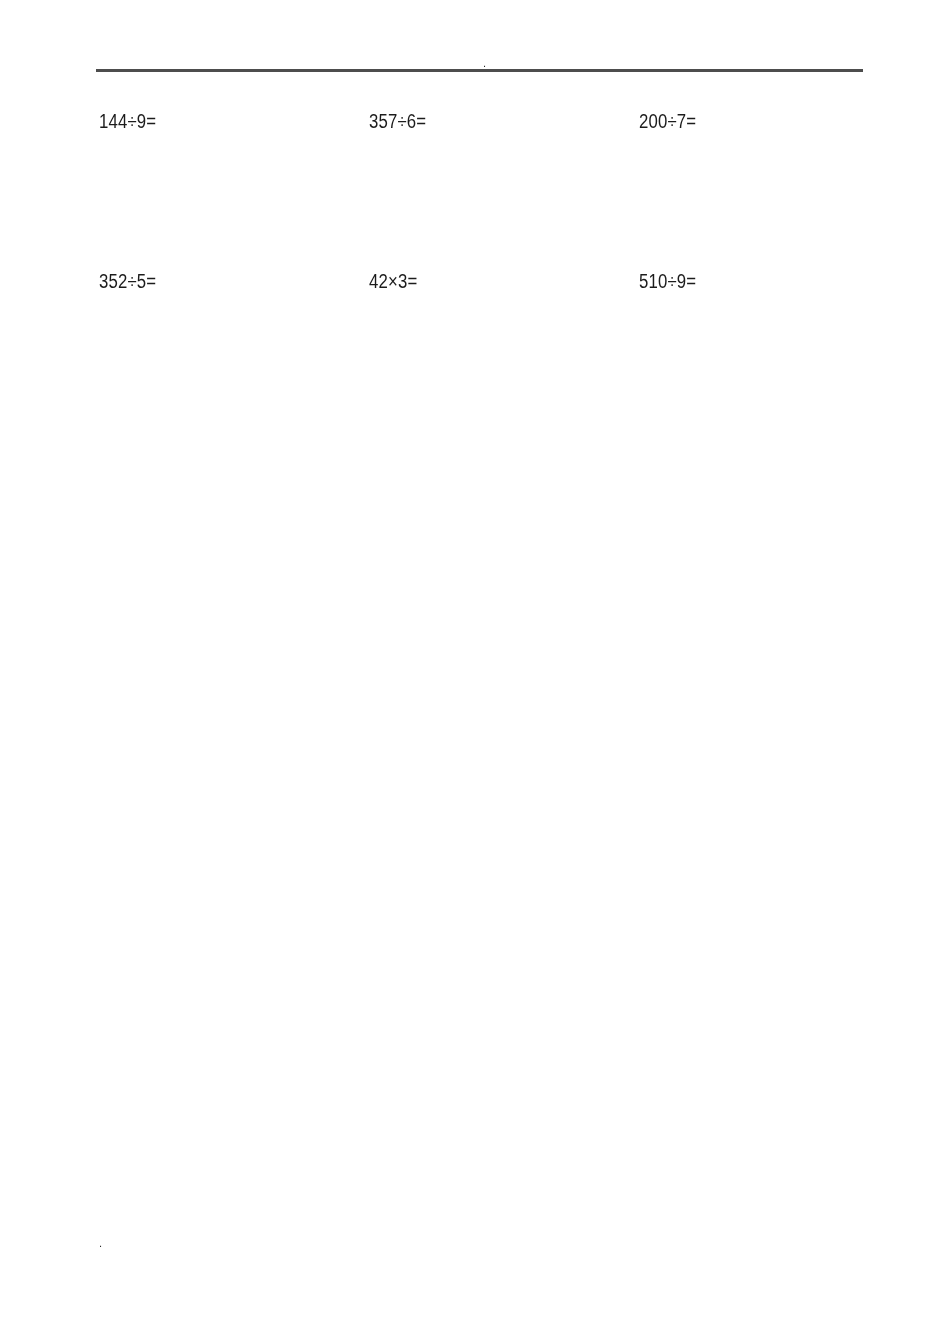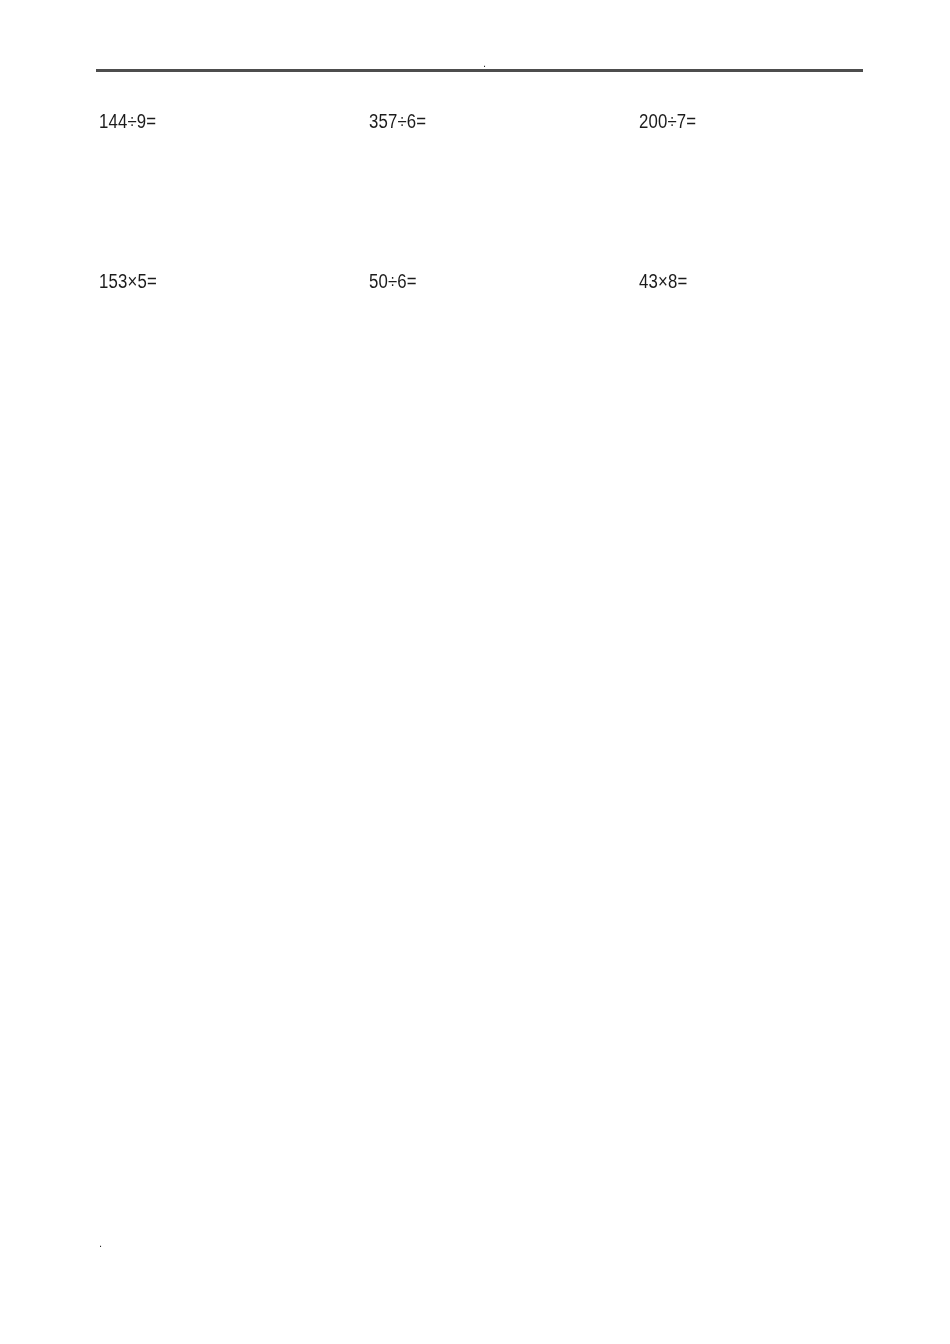--- a/index.html
+++ b/index.html
@@ -93,27 +93,27 @@
 
   <div class="problem-grid">
 
     <div class="problem-row">
       <div class="problem-cell col-0">144÷9=</div>
       <div class="problem-cell col-1">357÷6=</div>
       <div class="problem-cell col-2">200÷7=</div>
     </div>
 
 
+    <div class="problem-row">
+      <div class="problem-cell col-0">352÷5=</div>
+      <div class="problem-cell col-1">42×3=</div>
+      <div class="problem-cell col-2">510÷9=</div>
+    </div>
 
 
 
 
-    <div class="problem-row">
-      <div class="problem-cell col-0">153×5=</div>
-      <div class="problem-cell col-1">50÷6=</div>
-      <div class="problem-cell col-2">43×8=</div>
-    </div>
 
   </div>
 
   <span class="footer-dot">.</span>
 
 </div>
 
 </body></html>

